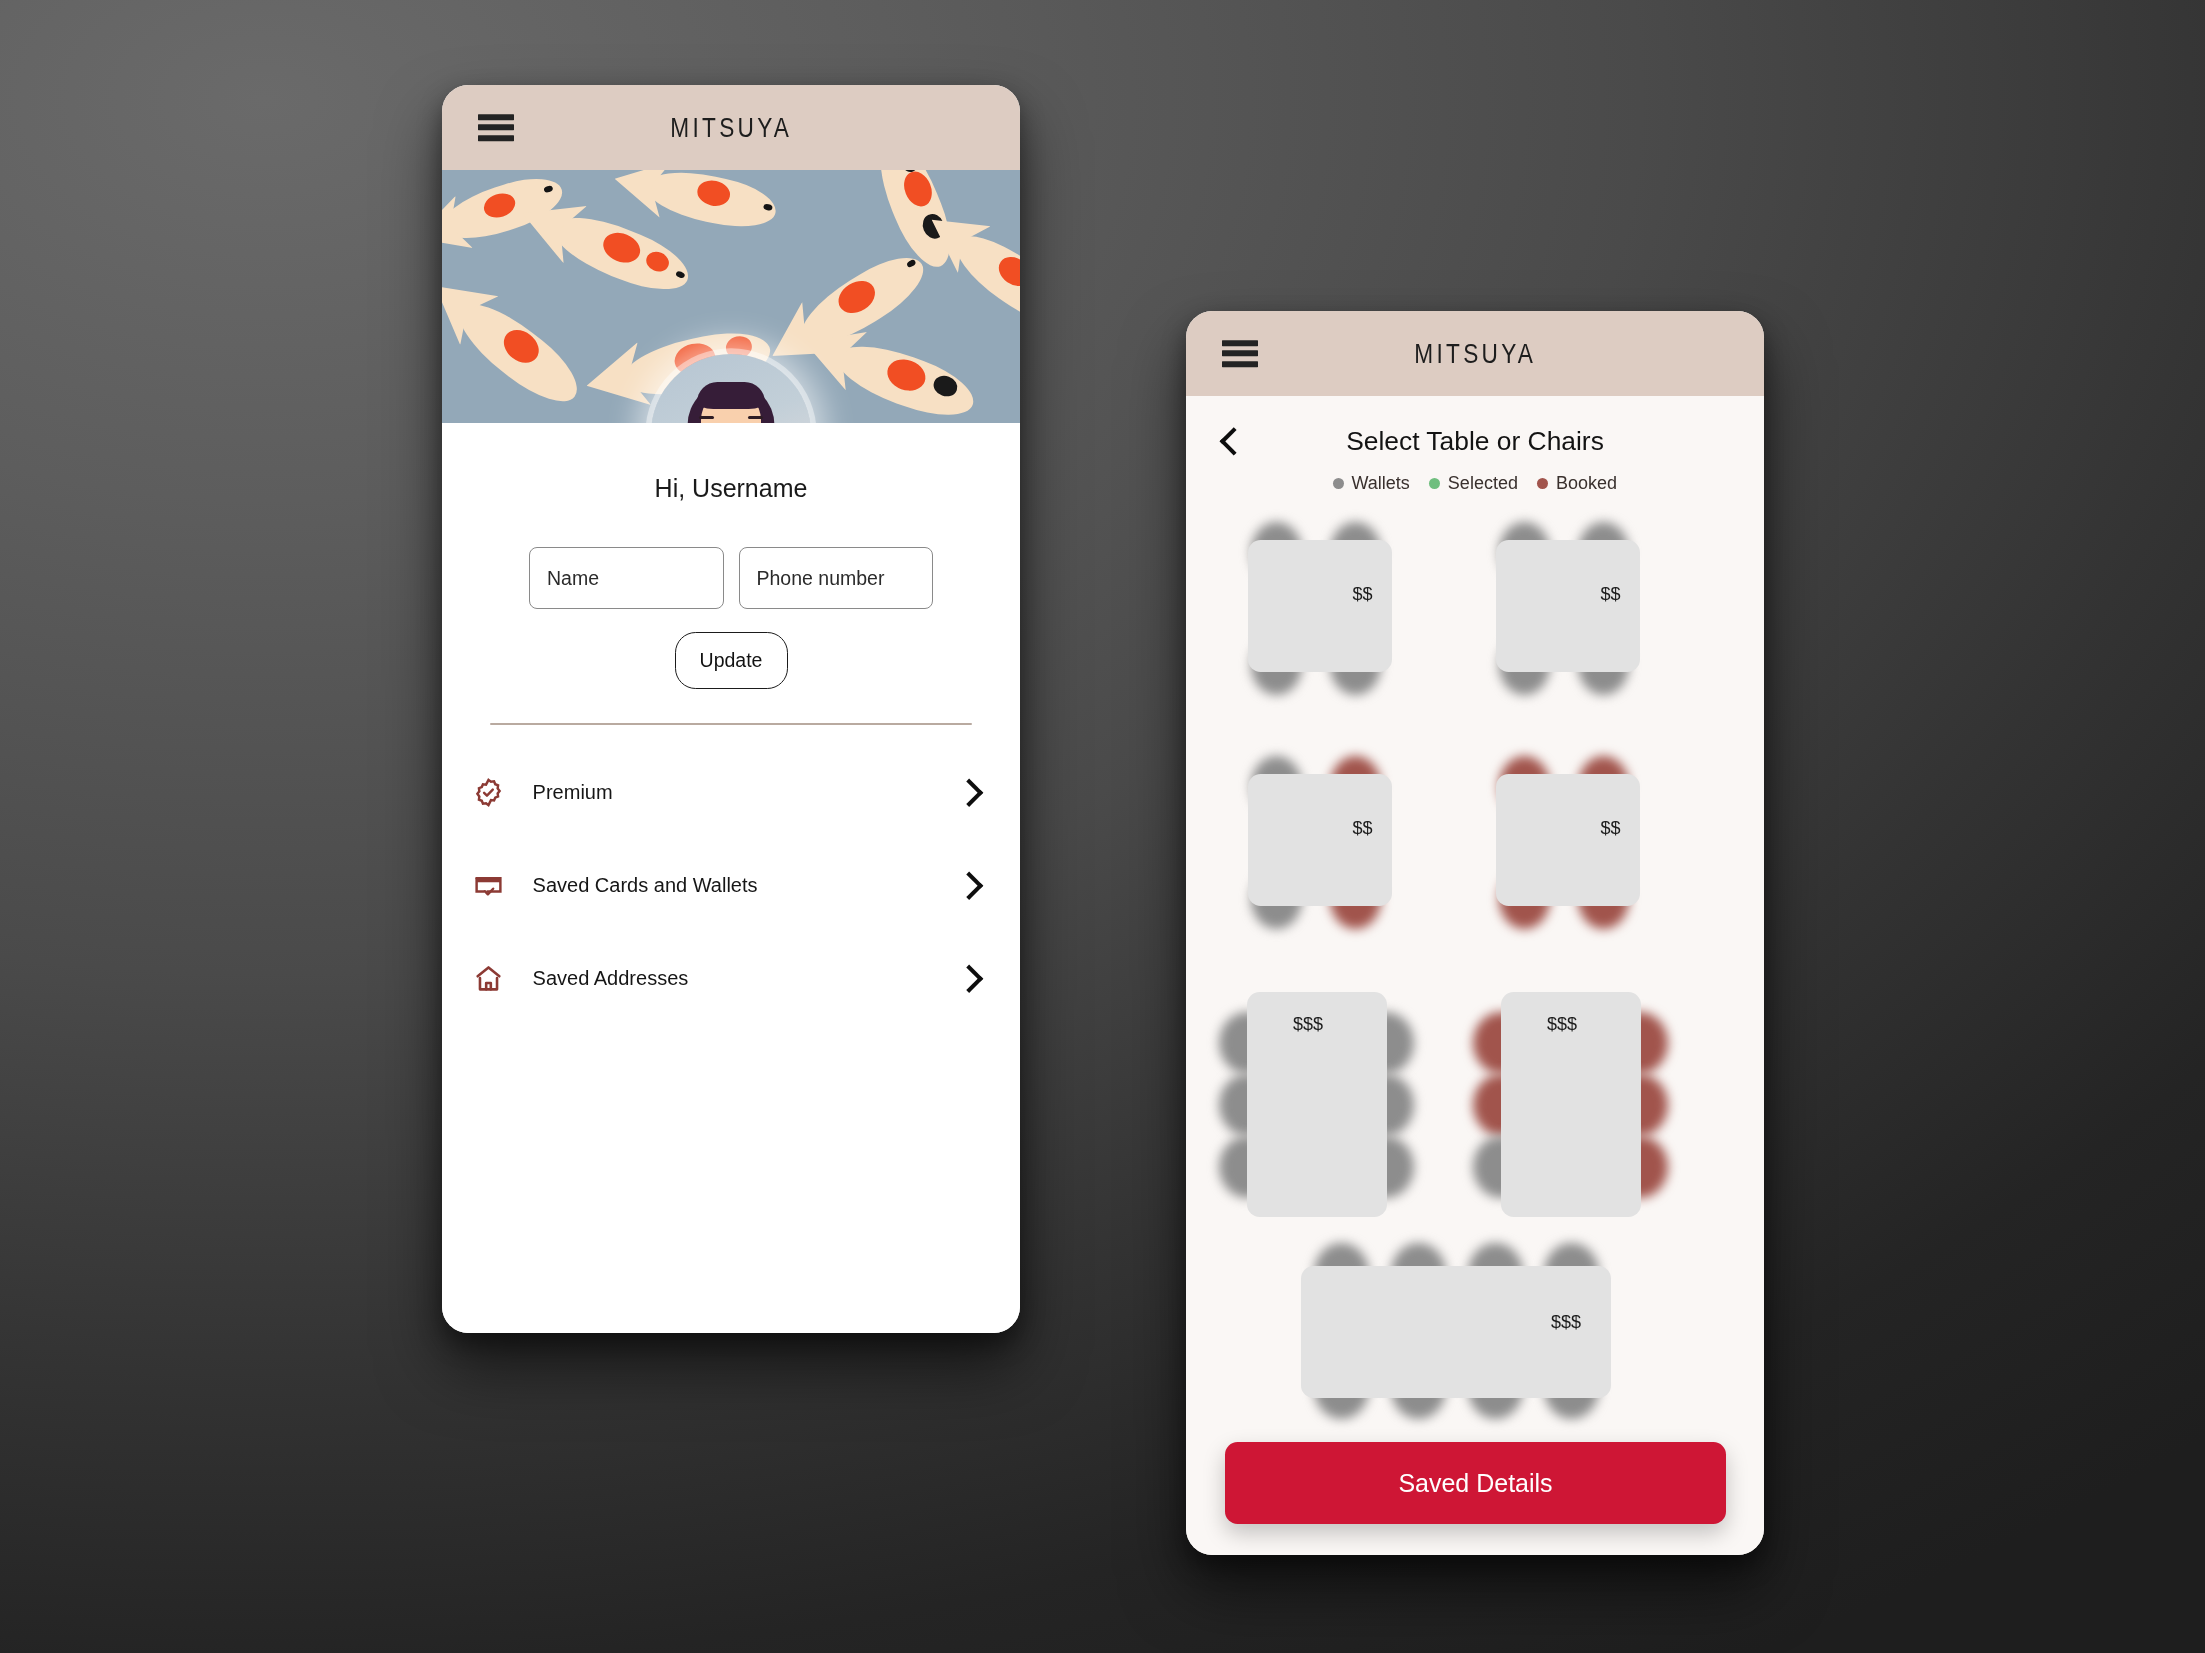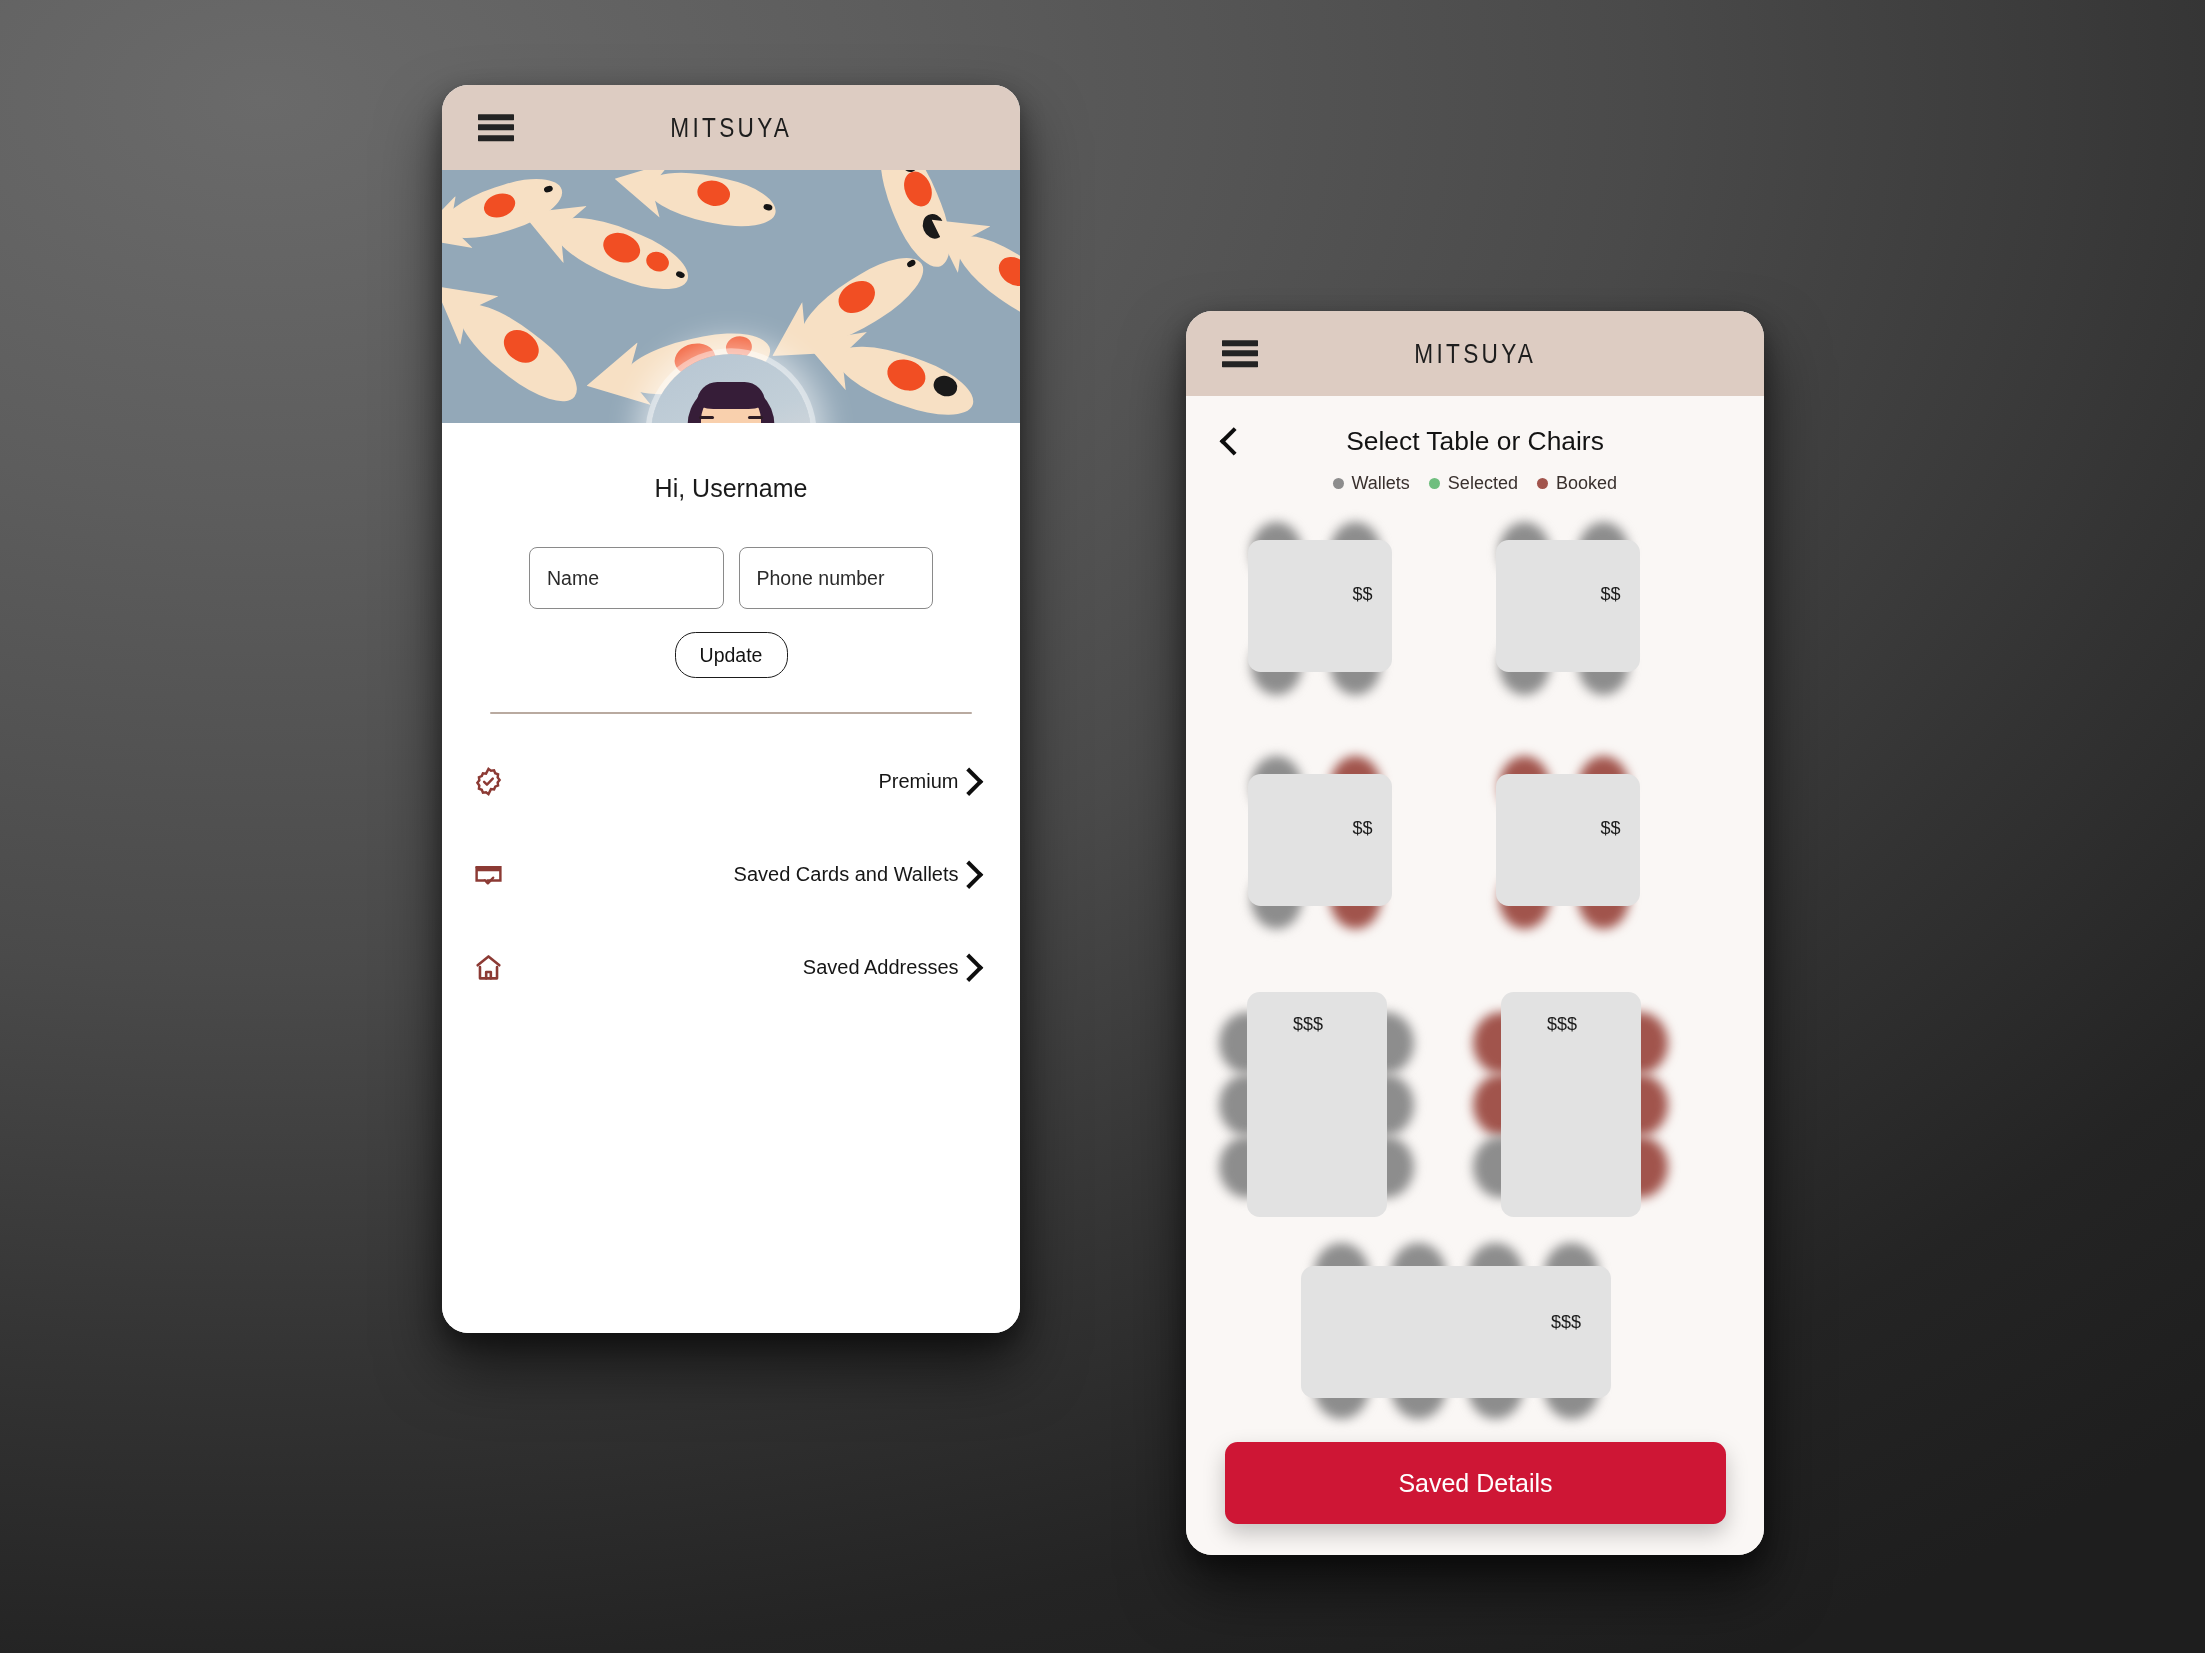--- a/index.html
+++ b/index.html
@@ -201,21 +201,21 @@
   }
   .field-text {
     font-size: 19.5px;
     color: #2b2b2b;
   }
 
   .update-btn {
     display: block;
     margin: 23px auto 0;
     width: 113px;
-    height: 46px;
+    height: 57px;
     border: 1.4px solid #1b1b1b;
     border-radius: 20.7px;
     background: #fff;
     font-size: 19.5px;
     color: #121212;
     font-family: "Liberation Sans", sans-serif;
     cursor: pointer;
   }
 
   .divider {
@@ -241,21 +241,20 @@
     flex: 0 0 34px;
     display: flex;
     align-items: center;
     justify-content: center;
   }
   .menu-label {
     flex: 1;
     margin-left: 27.6px;
     font-size: 20px;
     color: #161616;
-    text-align: right;
   }
   .chev {
     width: 19.5px; height: 19.5px;
     border-right: 4.6px solid #0e0e0e;
     border-bottom: 4.6px solid #0e0e0e;
     transform: rotate(-45deg);
     margin-right: 8px;
   }
 
   

